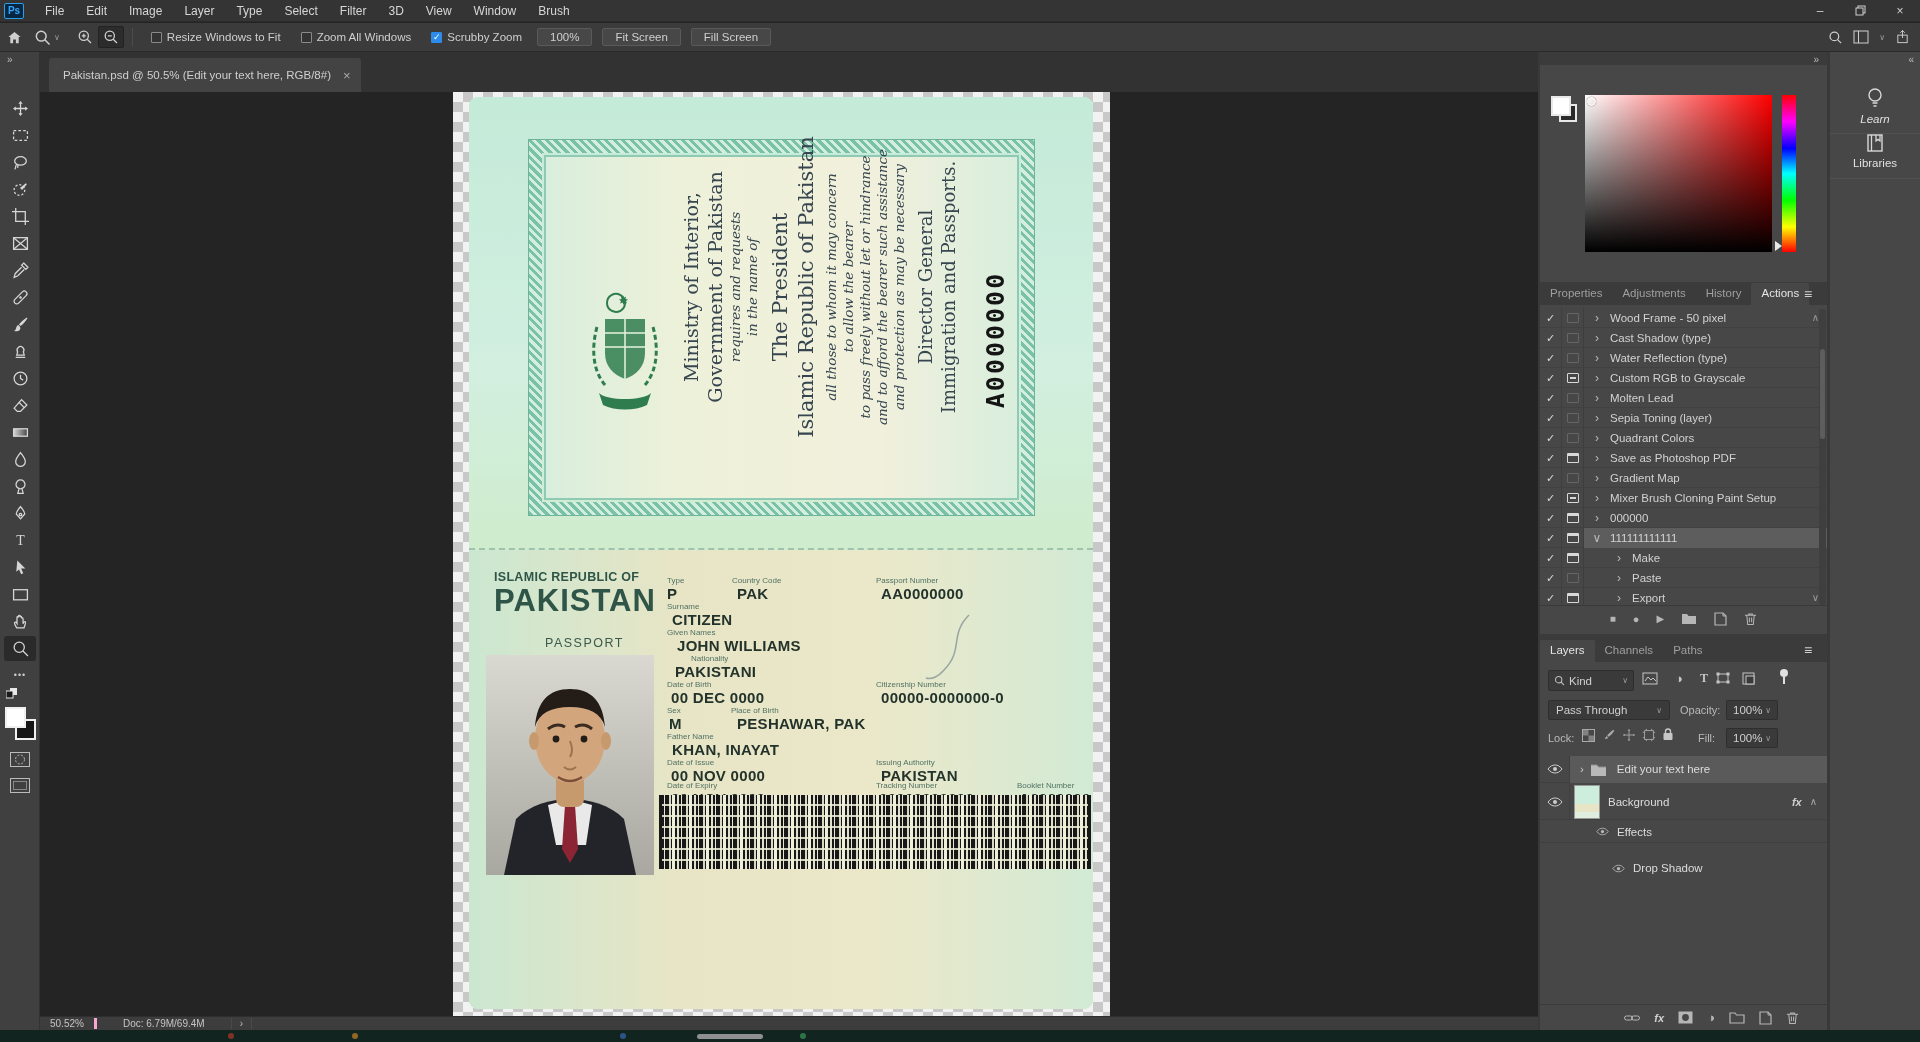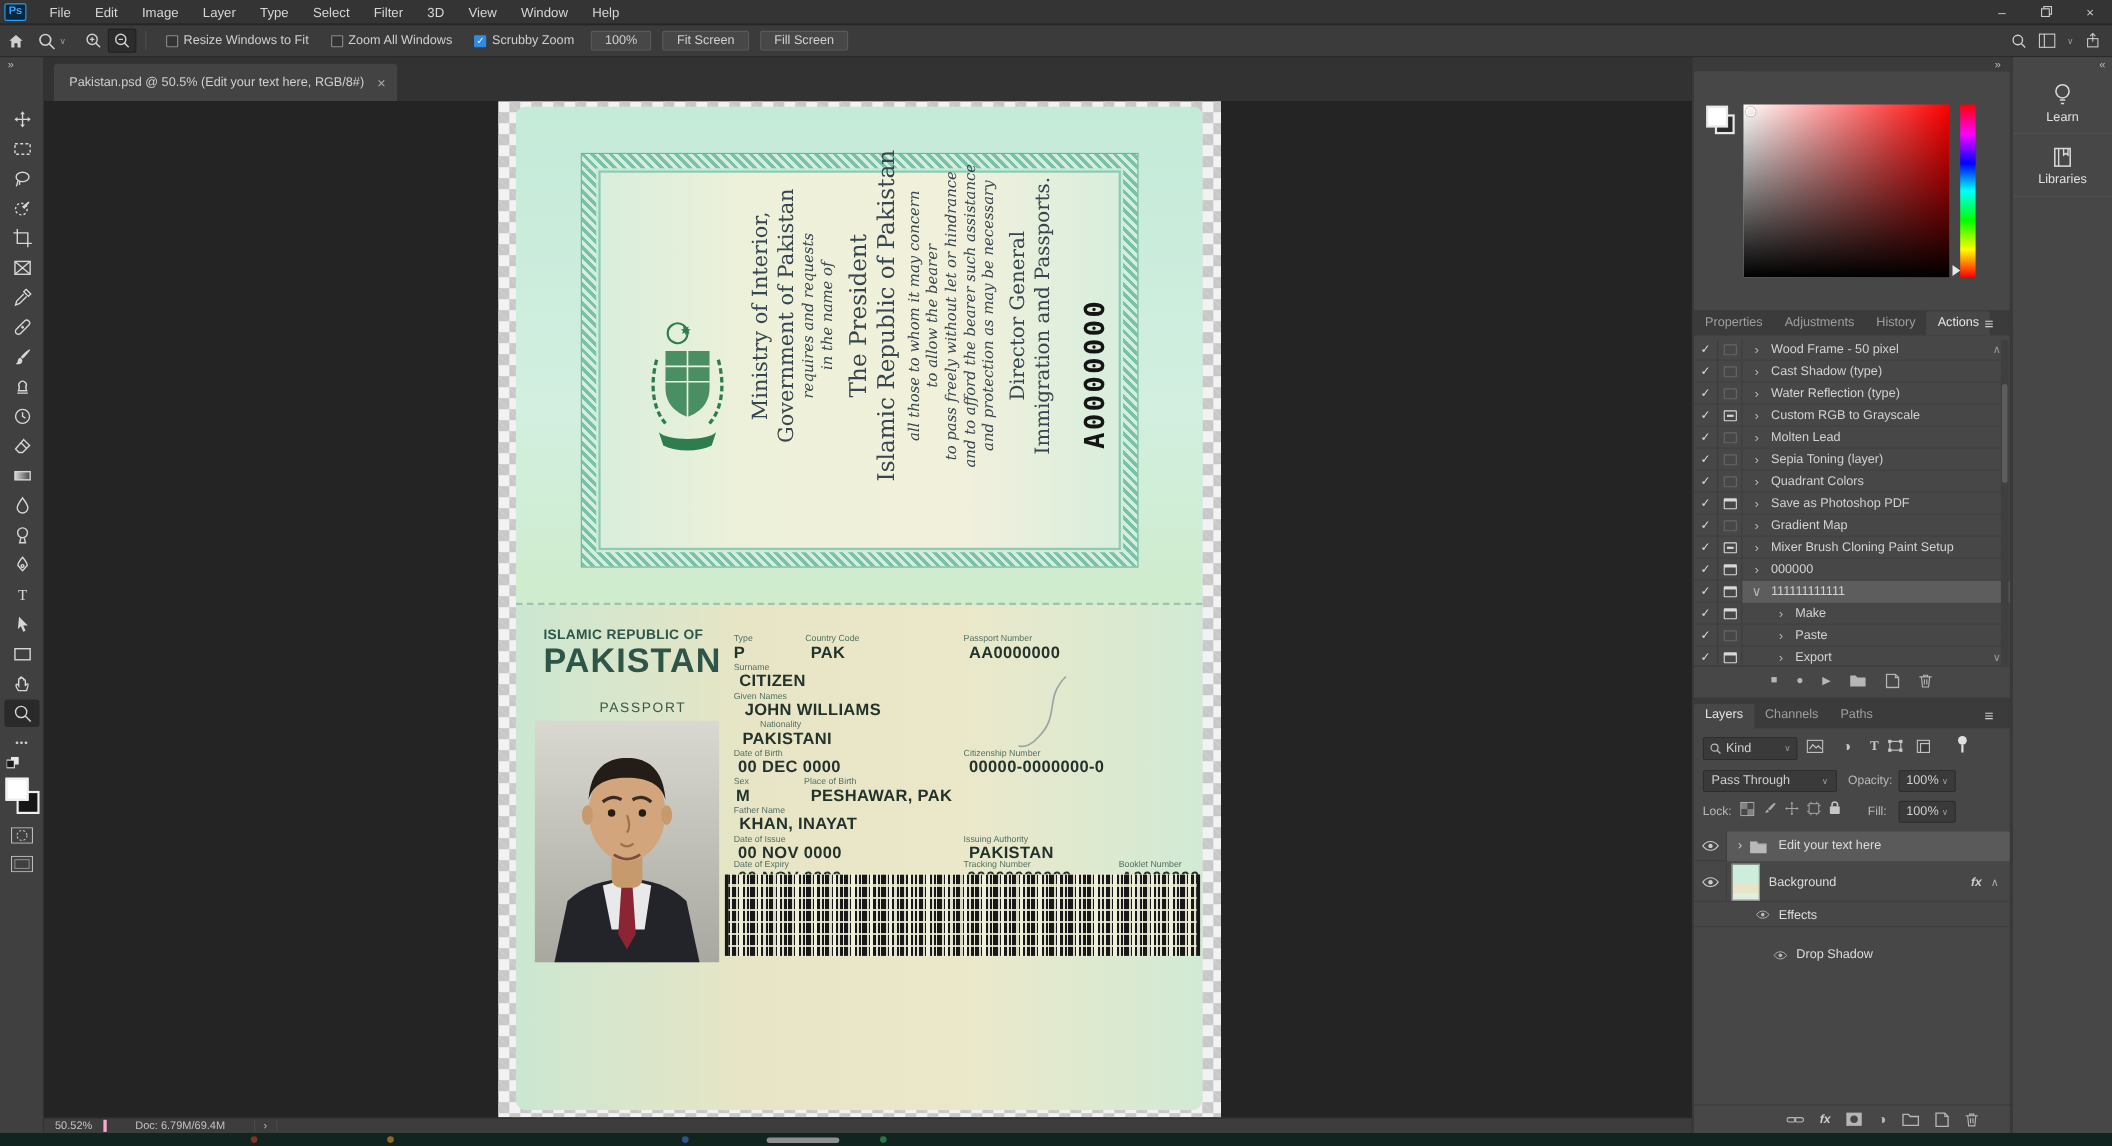--- a/index.html
+++ b/index.html
@@ -193,21 +193,21 @@
     <div class="menu-item">File</div>
     <div class="menu-item">Edit</div>
     <div class="menu-item">Image</div>
     <div class="menu-item">Layer</div>
     <div class="menu-item">Type</div>
     <div class="menu-item">Select</div>
     <div class="menu-item">Filter</div>
     <div class="menu-item">3D</div>
     <div class="menu-item">View</div>
     <div class="menu-item">Window</div>
-    <div class="menu-item">Help</div>
+    <div class="menu-item">Brush</div>
     <div id="win-controls">
       <div class="win-btn">–</div>
       <div class="win-btn">
         <svg width="11" height="11" viewBox="0 0 11 11">
             <rect x="3" y="1" width="7" height="7" fill="none" stroke="#cfcfcf"></rect>
             <rect x="1" y="3" width="7" height="7" fill="#343434" stroke="#cfcfcf"></rect>
           </svg>
       </div>
       <div class="win-btn">×</div>
     </div>
@@ -954,21 +954,21 @@
         <span>
           <svg width="13" height="14" viewBox="0 0 14 15">
               <path d="M1 3.5h12M5 3.5V2h4v1.5M3 3.5l1 10h6l1-10M5.8 6v5M8.2 6v5" fill="none" stroke="#b6b6b6" stroke-width="1.1"></path>
             </svg>
         </span>
       </div>
     </div>
 
     <div id="dock-strip">
       <div id="strip-collapse">«</div>
-      <div class="strip-item" style="top:14px;">
+      <div class="strip-item" style="top:26px;font-style:italic;">
         <svg width="20" height="22" viewBox="0 0 20 22">
             <circle cx="10" cy="8" r="6" fill="none" stroke="#d8d8d8" stroke-width="1.4"></circle>
             <path d="M7.5 16h5M8.5 19h3" stroke="#d8d8d8" stroke-width="1.4"></path>
           </svg>
         <span>Learn</span>
       </div>
       <div class="strip-item" style="top:71px;">
         <svg width="20" height="20" viewBox="0 0 20 20">
             <rect x="3" y="2" width="14" height="16" fill="none" stroke="#d8d8d8" stroke-width="1.4"></rect>
             <path d="M6.5 2v16M11 2v6l2-1.6L15 8V2" fill="none" stroke="#d8d8d8" stroke-width="1.3"></path>

